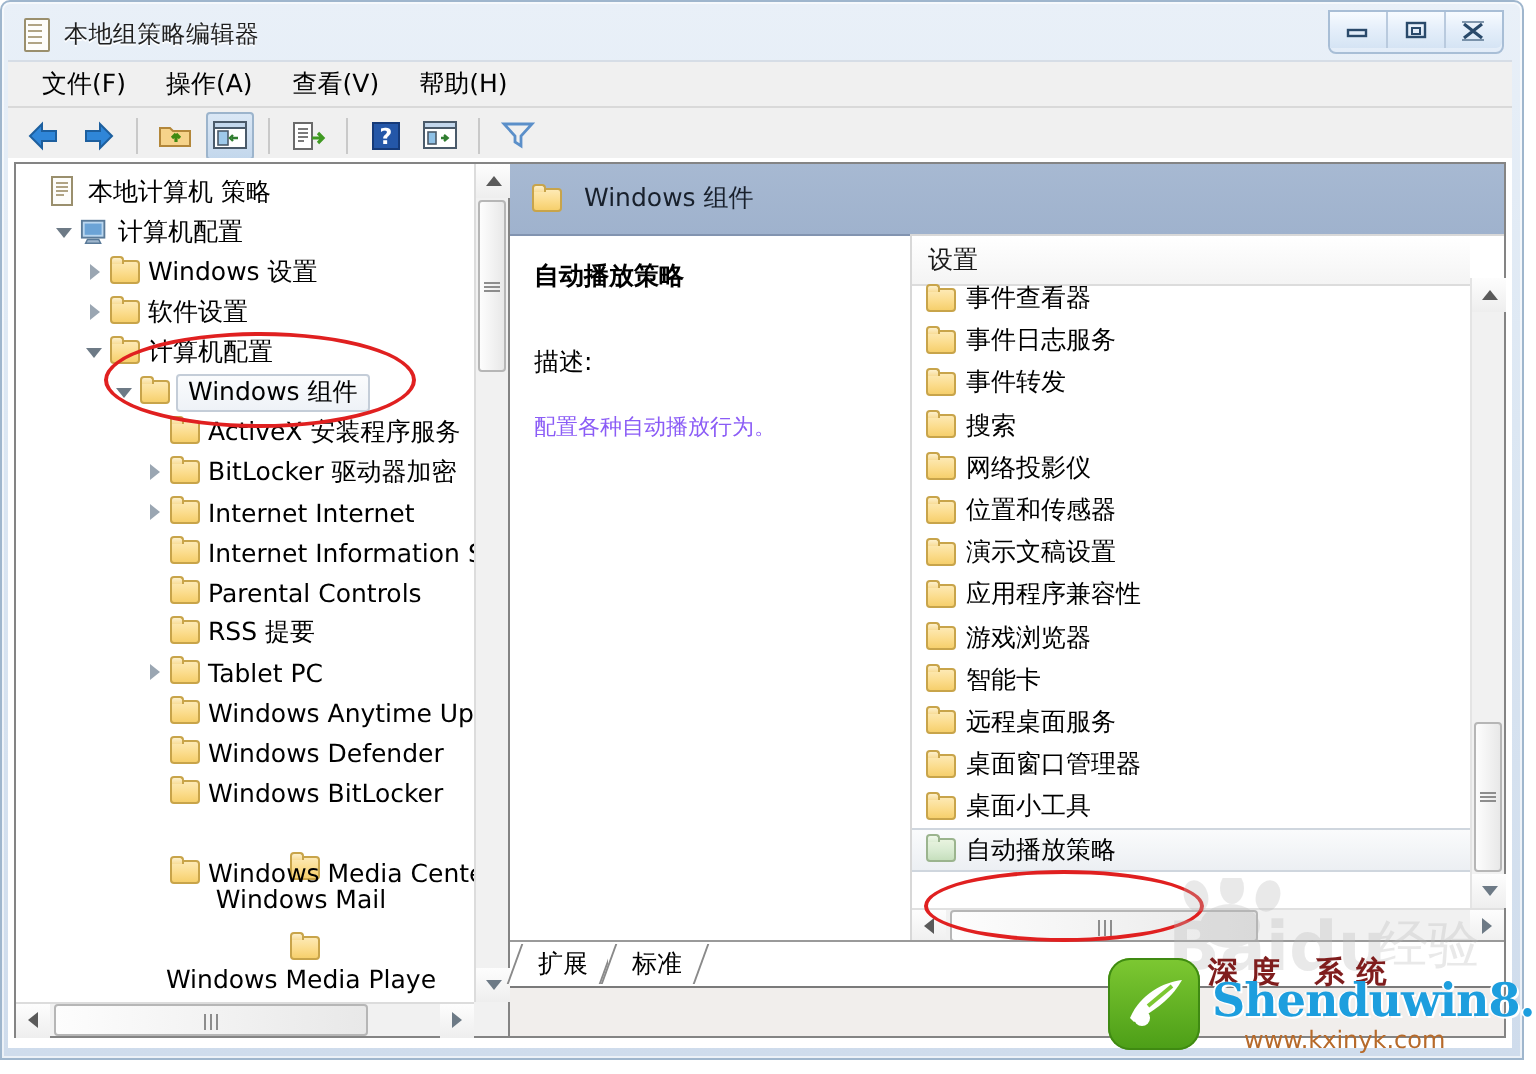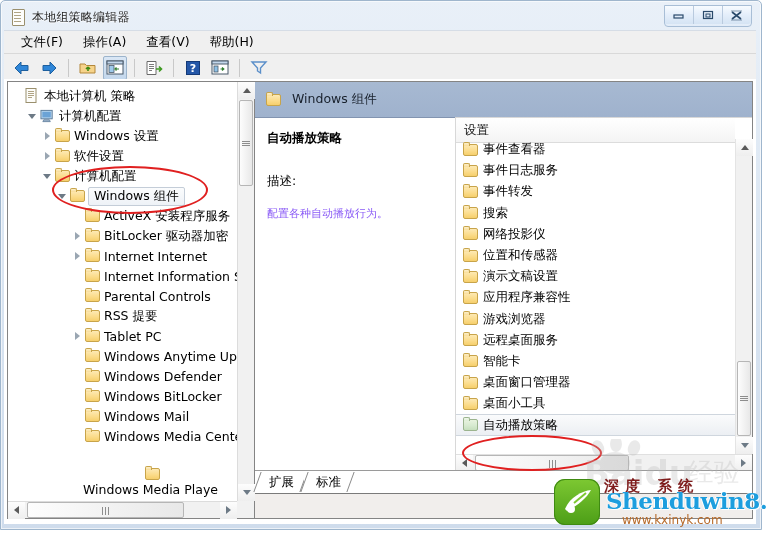--- a/index.html
+++ b/index.html
@@ -515,21 +515,21 @@
                   </div>
                   <div class="tlabel">Windows Defender</div>
                 </div>
                 <div class="tnode" style="padding-left: 60px;">
                   <div class="expander"></div>
                   <div class="ticon">
                     <div class="folder"></div>
                   </div>
                   <div class="tlabel">Windows BitLocker</div>
                 </div>
-                <div class="tnode" style="padding-left: 60px;">
+                <div class="tnode" style="padding-left: 60px; flex-direction: column;">
                   <div class="expander"></div>
                   <div class="ticon">
                     <div class="folder"></div>
                   </div>
                   <div class="tlabel">Windows Mail</div>
                 </div>
                 <div class="tnode" style="padding-left: 60px;">
                   <div class="expander"></div>
                   <div class="ticon">
                     <div class="folder"></div>
@@ -644,27 +644,27 @@
                     <div class="litem">
                       <div class="licon">
                         <div class="folder"></div>
                       </div>
                       <div>游戏浏览器</div>
                     </div>
                     <div class="litem">
                       <div class="licon">
                         <div class="folder"></div>
                       </div>
+                      <div>智能卡</div>
+                    </div>
+                    <div class="litem">
+                      <div class="licon">
+                        <div class="folder"></div>
+                      </div>
                       <div>远程桌面服务</div>
-                    </div>
-                    <div class="litem">
-                      <div class="licon">
-                        <div class="folder"></div>
-                      </div>
-                      <div>智能卡</div>
                     </div>
                     <div class="litem">
                       <div class="licon">
                         <div class="folder"></div>
                       </div>
                       <div>桌面窗口管理器</div>
                     </div>
                     <div class="litem">
                       <div class="licon">
                         <div class="folder"></div>

